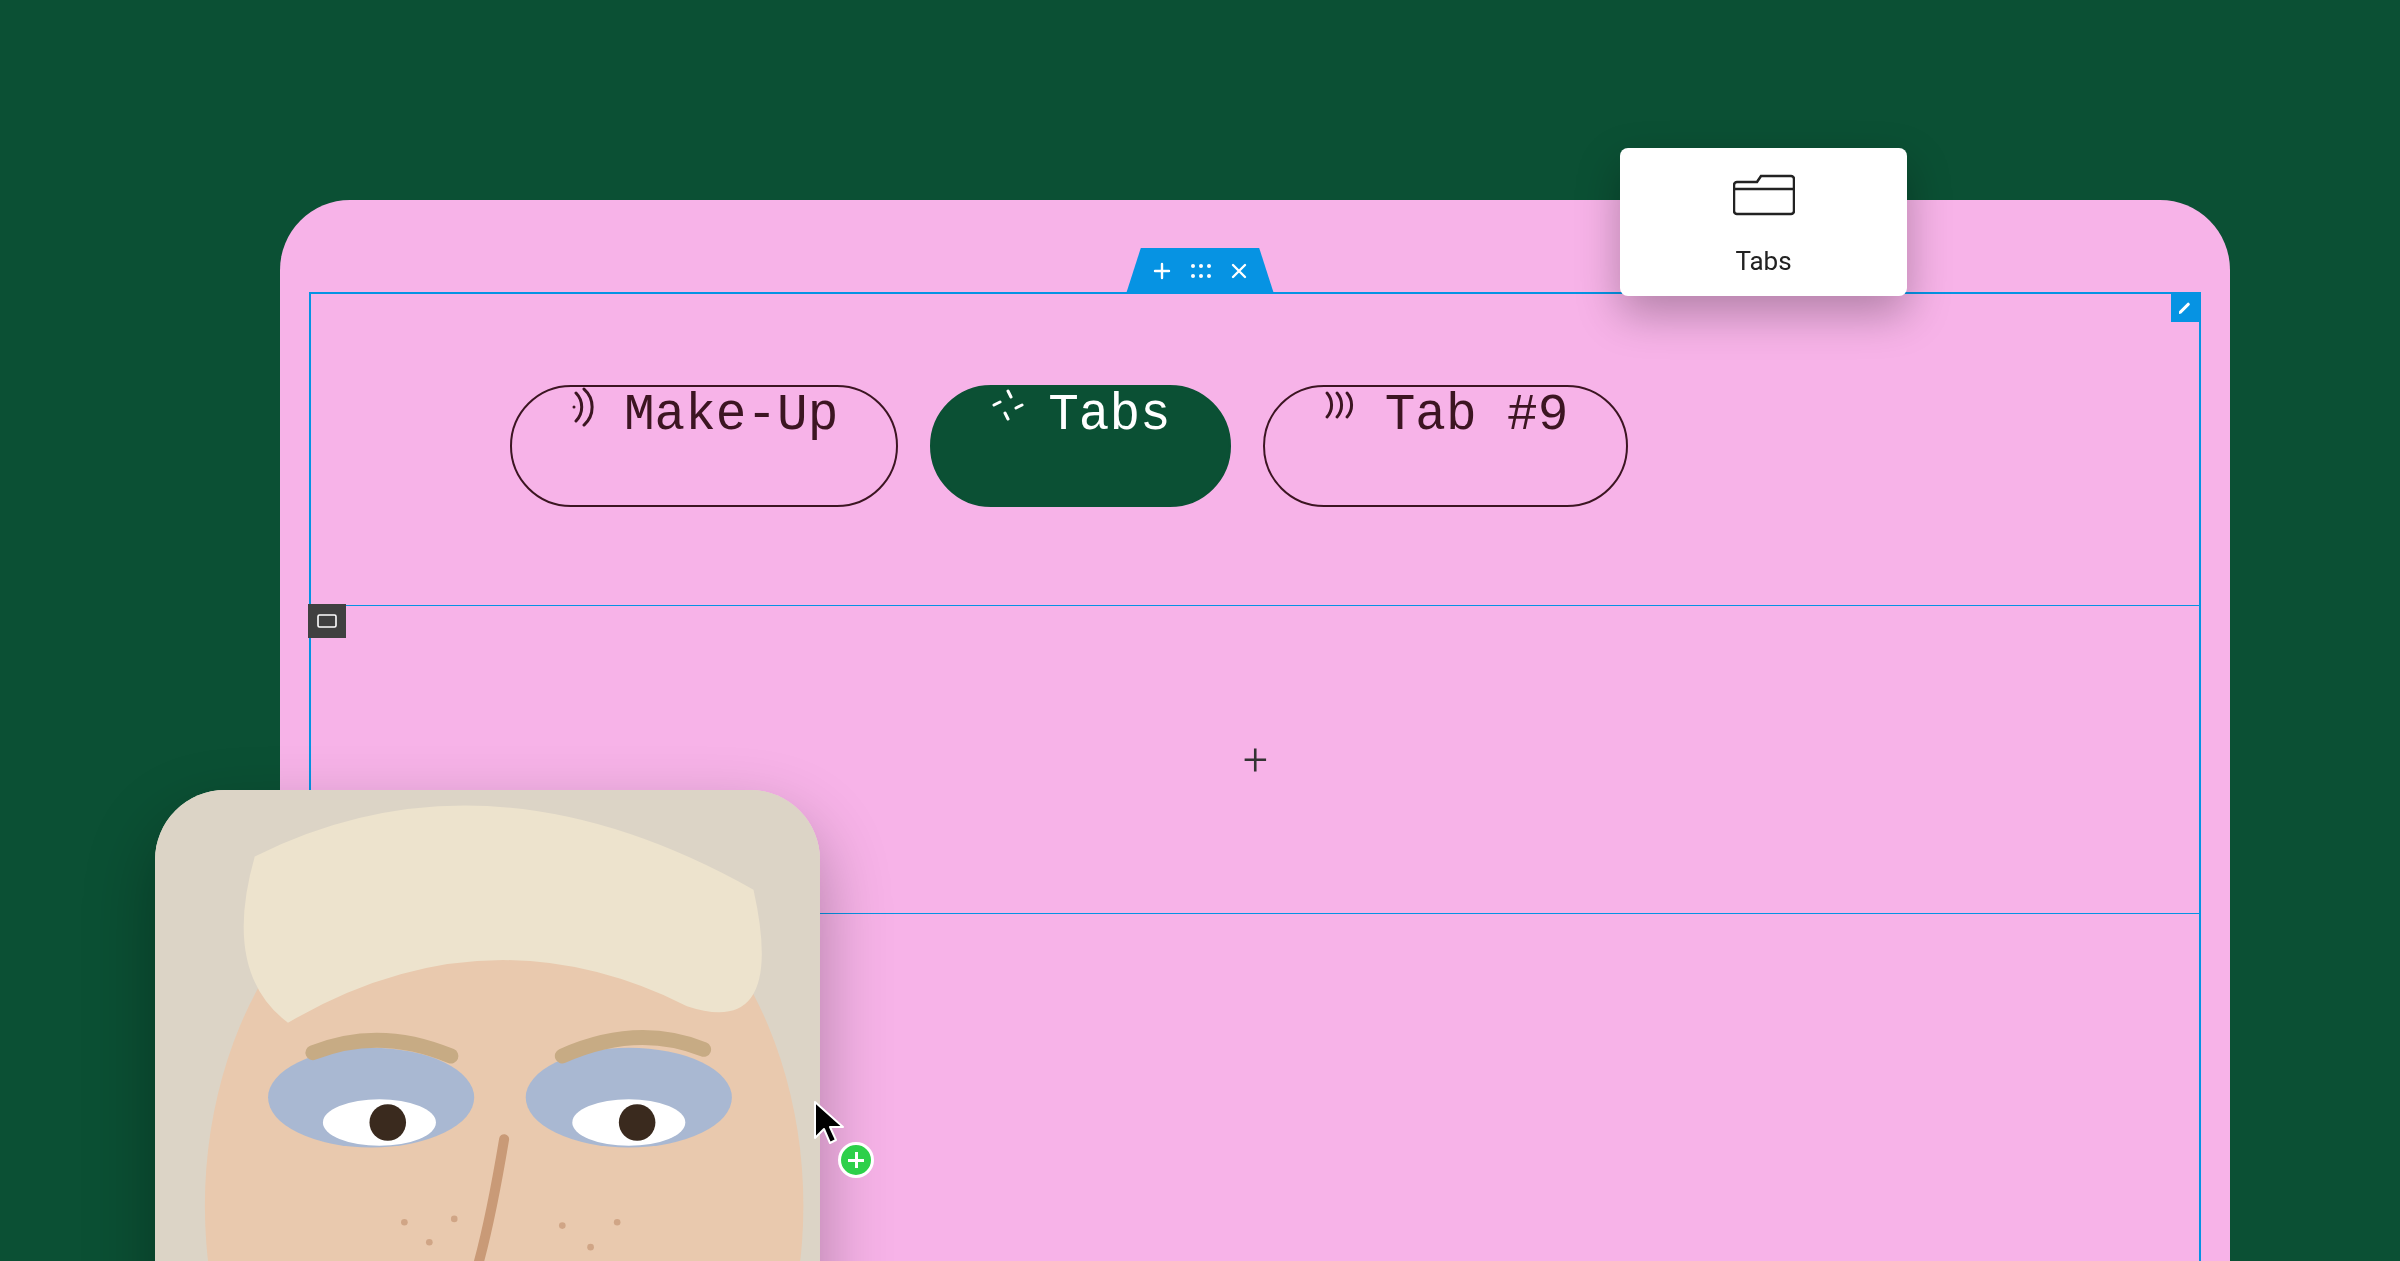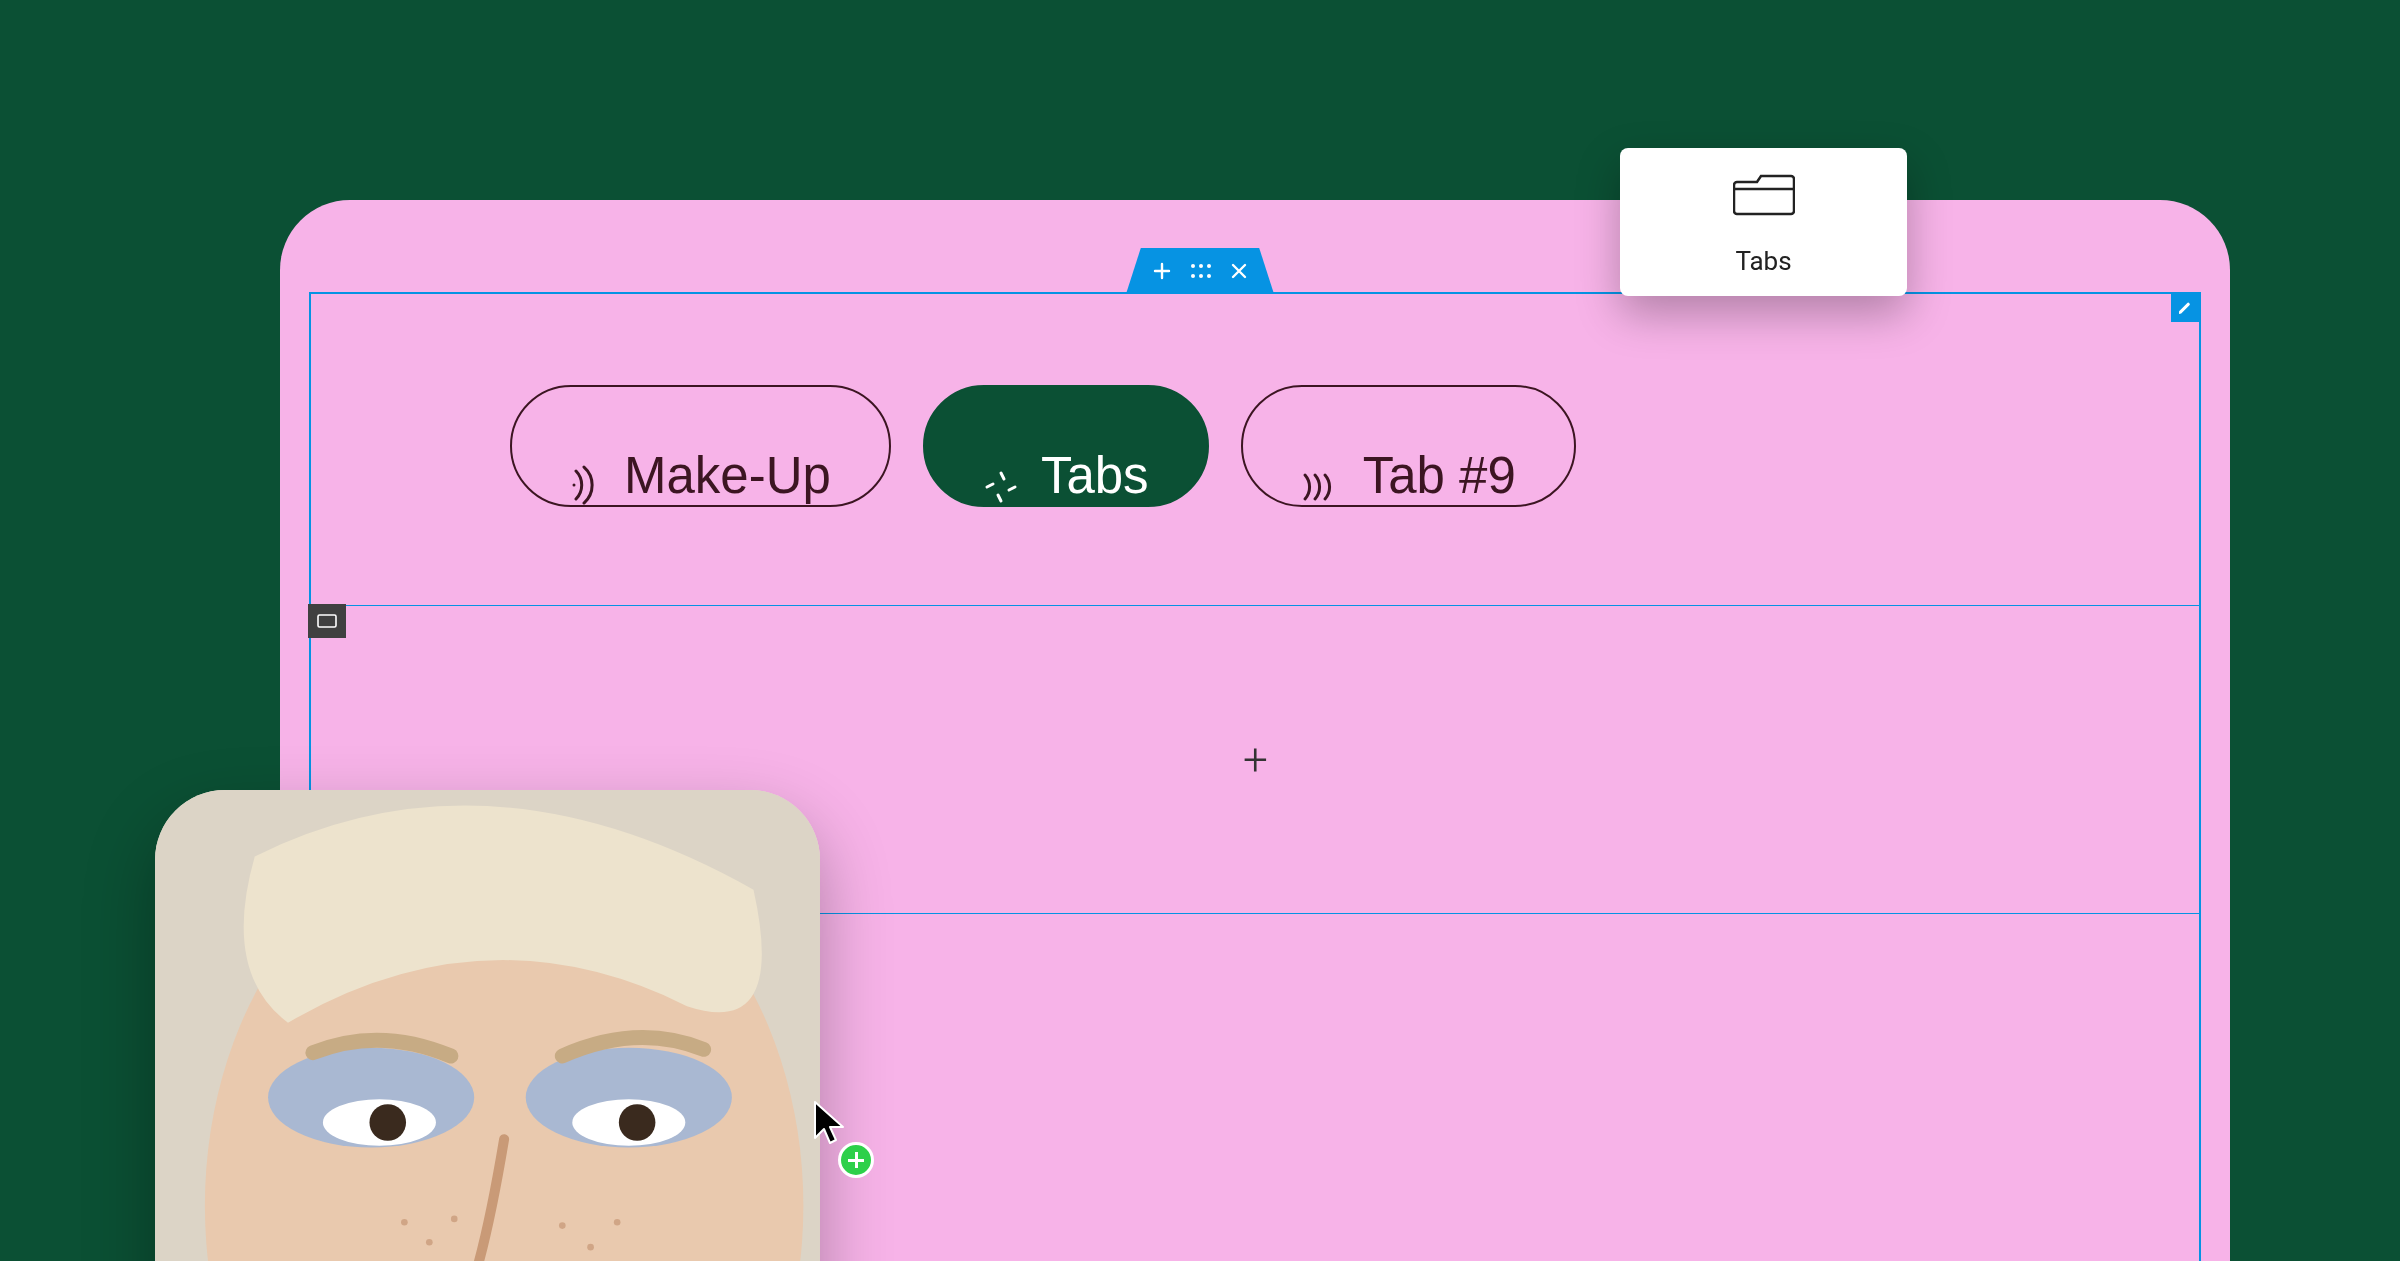--- a/index.html
+++ b/index.html
@@ -68,25 +68,25 @@
   top: 385px;
   display: flex;
   gap: 32px;
   align-items: center;
 }
 .tab-pill {
   height: 122px;
   border: 2px solid #3c1522;
   border-radius: 999px;
   display: flex;
-  align-items: flex-end;
+  align-items: flex-start;
   justify-content: center;
   gap: 22px;
   padding: 0 58px;
-  font-family: Liberation Sans, sans-serif;
+  font-family: Liberation Mono, monospace;
   font-size: 51px;
   color: #3c1522;
   background: transparent;
   cursor: pointer;
 }
 .tab-pill.active {
   background: #0b5034;
   border-color: #0b5034;
   color: #fff;
 }

